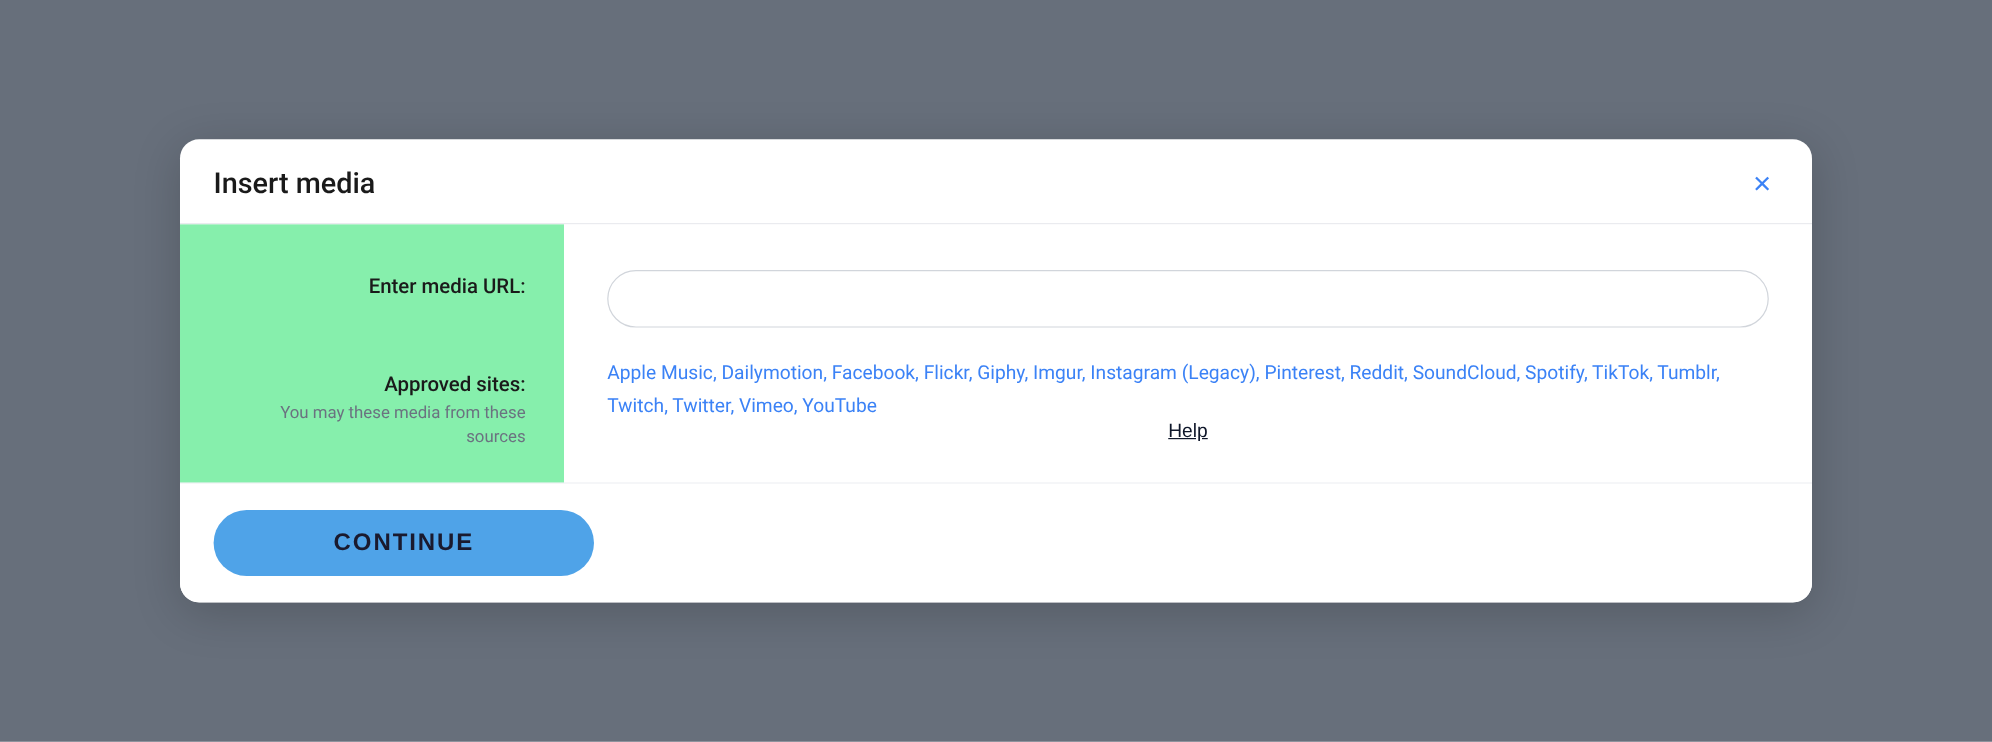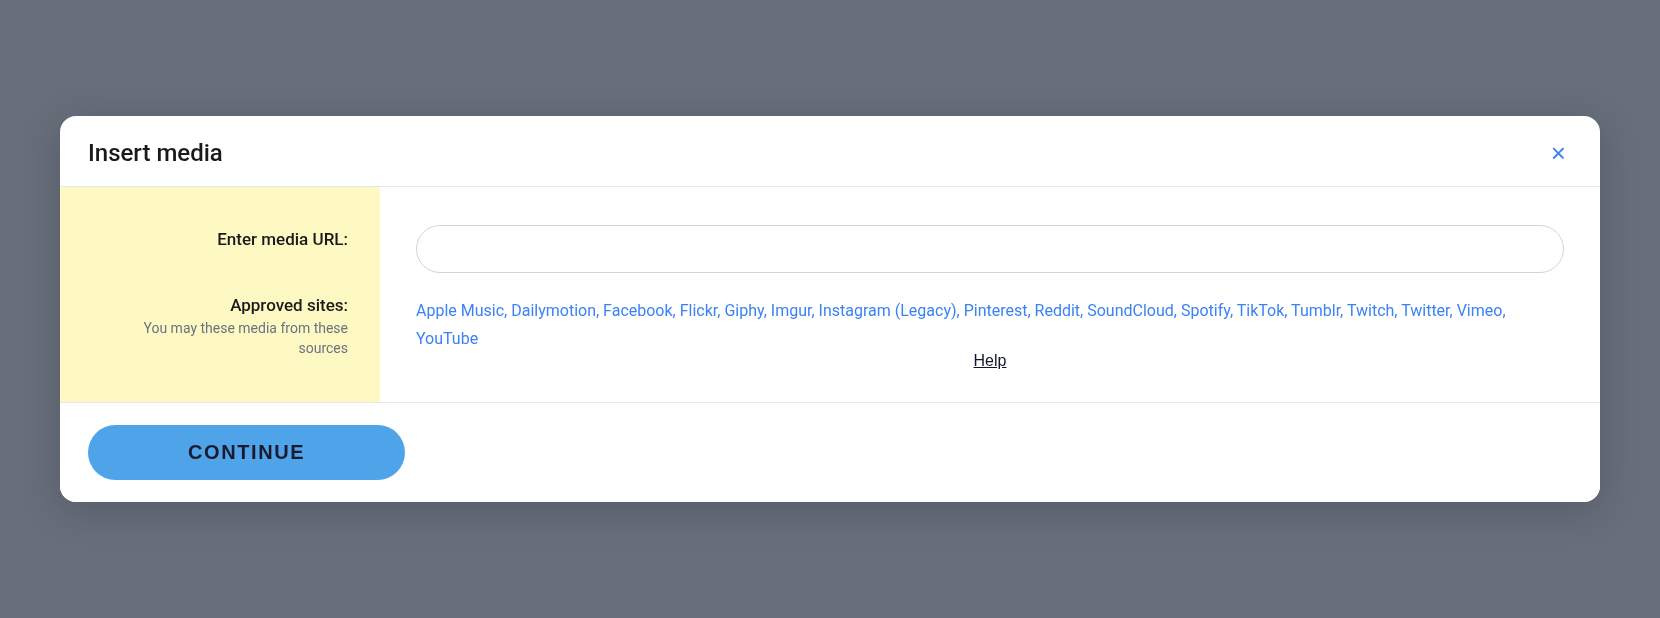--- a/index.html
+++ b/index.html
@@ -24,21 +24,21 @@
       top: 0; left: 0; right: 0; bottom: 0;
       background: rgba(100, 110, 120, 0.6);
       display: flex;
       align-items: center;
       justify-content: center;
     }
 
     .modal {
       background: #fff;
       border-radius: 16px;
-      width: 1540px;
+      width: 1360px;
       max-width: 95vw;
       box-shadow: 0 8px 40px rgba(0,0,0,0.18);
       overflow: hidden;
       position: relative;
     }
 
     .modal-header {
       display: flex;
       align-items: center;
       justify-content: space-between;
@@ -64,25 +64,25 @@
     }
 
     .modal-body {
       display: flex;
       border-bottom: 1px solid #e5e7eb;
     }
 
     .left-panel {
       width: 320px;
       min-width: 320px;
-      background: #fef9c3;
+      background: #86efac;
       padding: 28px 32px;
       display: flex;
       flex-direction: column;
-      gap: 32px;
+      gap: 48px;
     }
 
     .label-row {
       display: flex;
       flex-direction: column;
       align-items: flex-end;
       justify-content: center;
       padding-top: 14px;
     }
 

